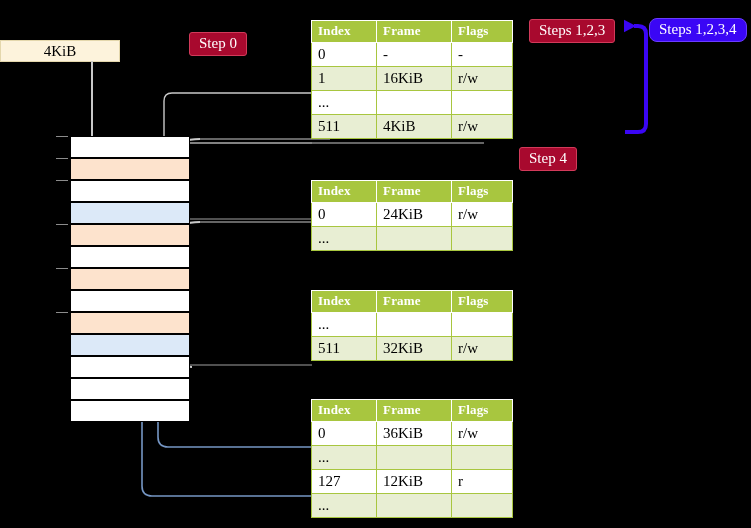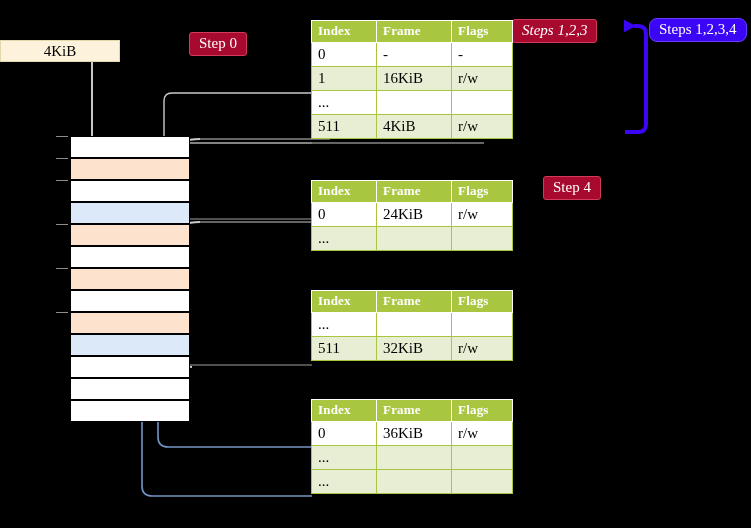--- a/index.html
+++ b/index.html
@@ -73,25 +73,25 @@
   svg.overlay{position:absolute;left:0;top:0;width:751px;height:528px;
               pointer-events:none;}
 </style>
 </head>
 <body>
 
 <div class="kib-label" id="kib-box" style="left:0px;top:40px;width:118px;height:20px;">4KiB</div>
 
 <div class="badge badge-red" style="left:189px;top:32px;">Step 0</div>
 
-<div class="badge badge-red" style="left:512px;top:19px;font-style:italic;">Steps 1,2,3</div>
+<div class="badge badge-red" style="left:529px;top:19px;">Steps 1,2,3</div>
 
 <div class="badge badge-blue" style="left:649px;top:18px;border-radius:8px;">Steps 1,2,3,4</div>
 
-<div class="badge badge-red" style="left:519px;top:176px;margin-left:24px;">Step 4</div>
+<div class="badge badge-red" style="left:519px;top:147px;">Step 4</div>
 
 <svg class="overlay">
   <defs>
     <marker id="agrey" markerWidth="9" markerHeight="9" refX="4.5" refY="7.6" orient="auto" markerUnits="userSpaceOnUse">
       <path d="M0.6,1 L4.5,8 L8.4,1 Z" fill="#c9c9c9"></path>
     </marker>
     <marker id="agreyup" markerWidth="9" markerHeight="9" refX="4.5" refY="1.4" orient="auto" markerUnits="userSpaceOnUse">
       <path d="M0.6,8 L4.5,1 L8.4,8 Z" fill="#c9c9c9"></path>
     </marker>
     <marker id="ablueup" markerWidth="11" markerHeight="11" refX="5.5" refY="1.6" orient="auto" markerUnits="userSpaceOnUse">
@@ -238,19 +238,24 @@
       <tr>
         <td class="col-idx">0</td>
         <td class="col-frm">36KiB</td>
         <td class="col-flg">r/w</td>
       </tr>
       <tr class="alt">
         <td class="col-idx">...</td>
         <td class="col-frm"></td>
         <td class="col-flg"></td>
       </tr>
+      <tr>
+        <td class="col-idx">127</td>
+        <td class="col-frm">12KiB</td>
+        <td class="col-flg">r</td>
+      </tr>
       <tr class="alt">
         <td class="col-idx">...</td>
         <td class="col-frm"></td>
         <td class="col-flg"></td>
       </tr>
     </tbody>
   </table>
 
 </body></html>

